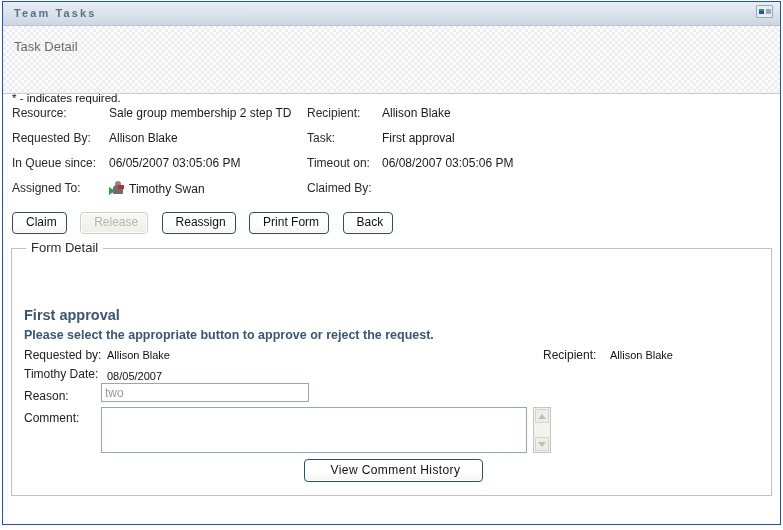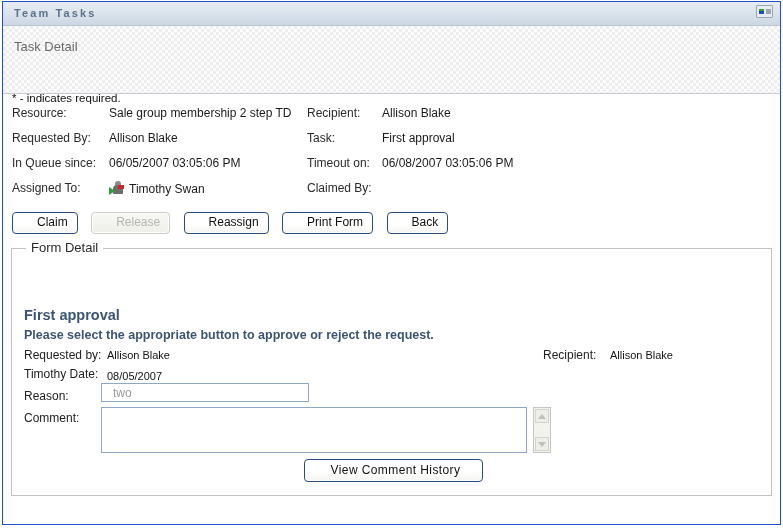--- a/index.html
+++ b/index.html
@@ -173,21 +173,21 @@
   }
   .btn {
     display: inline-block;
     vertical-align: top;
     font-family: "Liberation Sans", sans-serif;
     font-size: 12px;
     color: #111111;
     background: linear-gradient(to bottom, #ffffff 0%, #ffffff 55%, #f4f4f2 100%);
     border: 1px solid #2b4d7e;
     border-radius: 4px;
-    padding: 2px 9px 3px 24px;
+    padding: 2px 9px 3px 13px;
     margin-right: 9px;
     cursor: pointer;
     box-shadow: inset 0 0 0 1px #ffffff;
     line-height: 15px;
   }
   .btn.disabled {
     color: #b5b5b1;
     border-color: #cdcdc8;
     background: linear-gradient(to bottom, #f7f7f4 0%, #efefe9 100%);
     cursor: default;
@@ -258,21 +258,21 @@
     position: absolute;
     left: 89px;
     top: 134px;
     width: 208px;
     height: 19px;
     border: 1px solid #8fa7c4;
     background: #ffffff;
     font-family: "Liberation Sans", sans-serif;
     font-size: 12px;
     color: #9a9a9a;
-    padding: 1px 11px;
+    padding: 1px 3px;
     outline: none;
   }
 
   .ta-wrap {
     position: absolute;
     left: 89px;
     top: 158px;
     width: 450px;
     height: 46px;
   }

